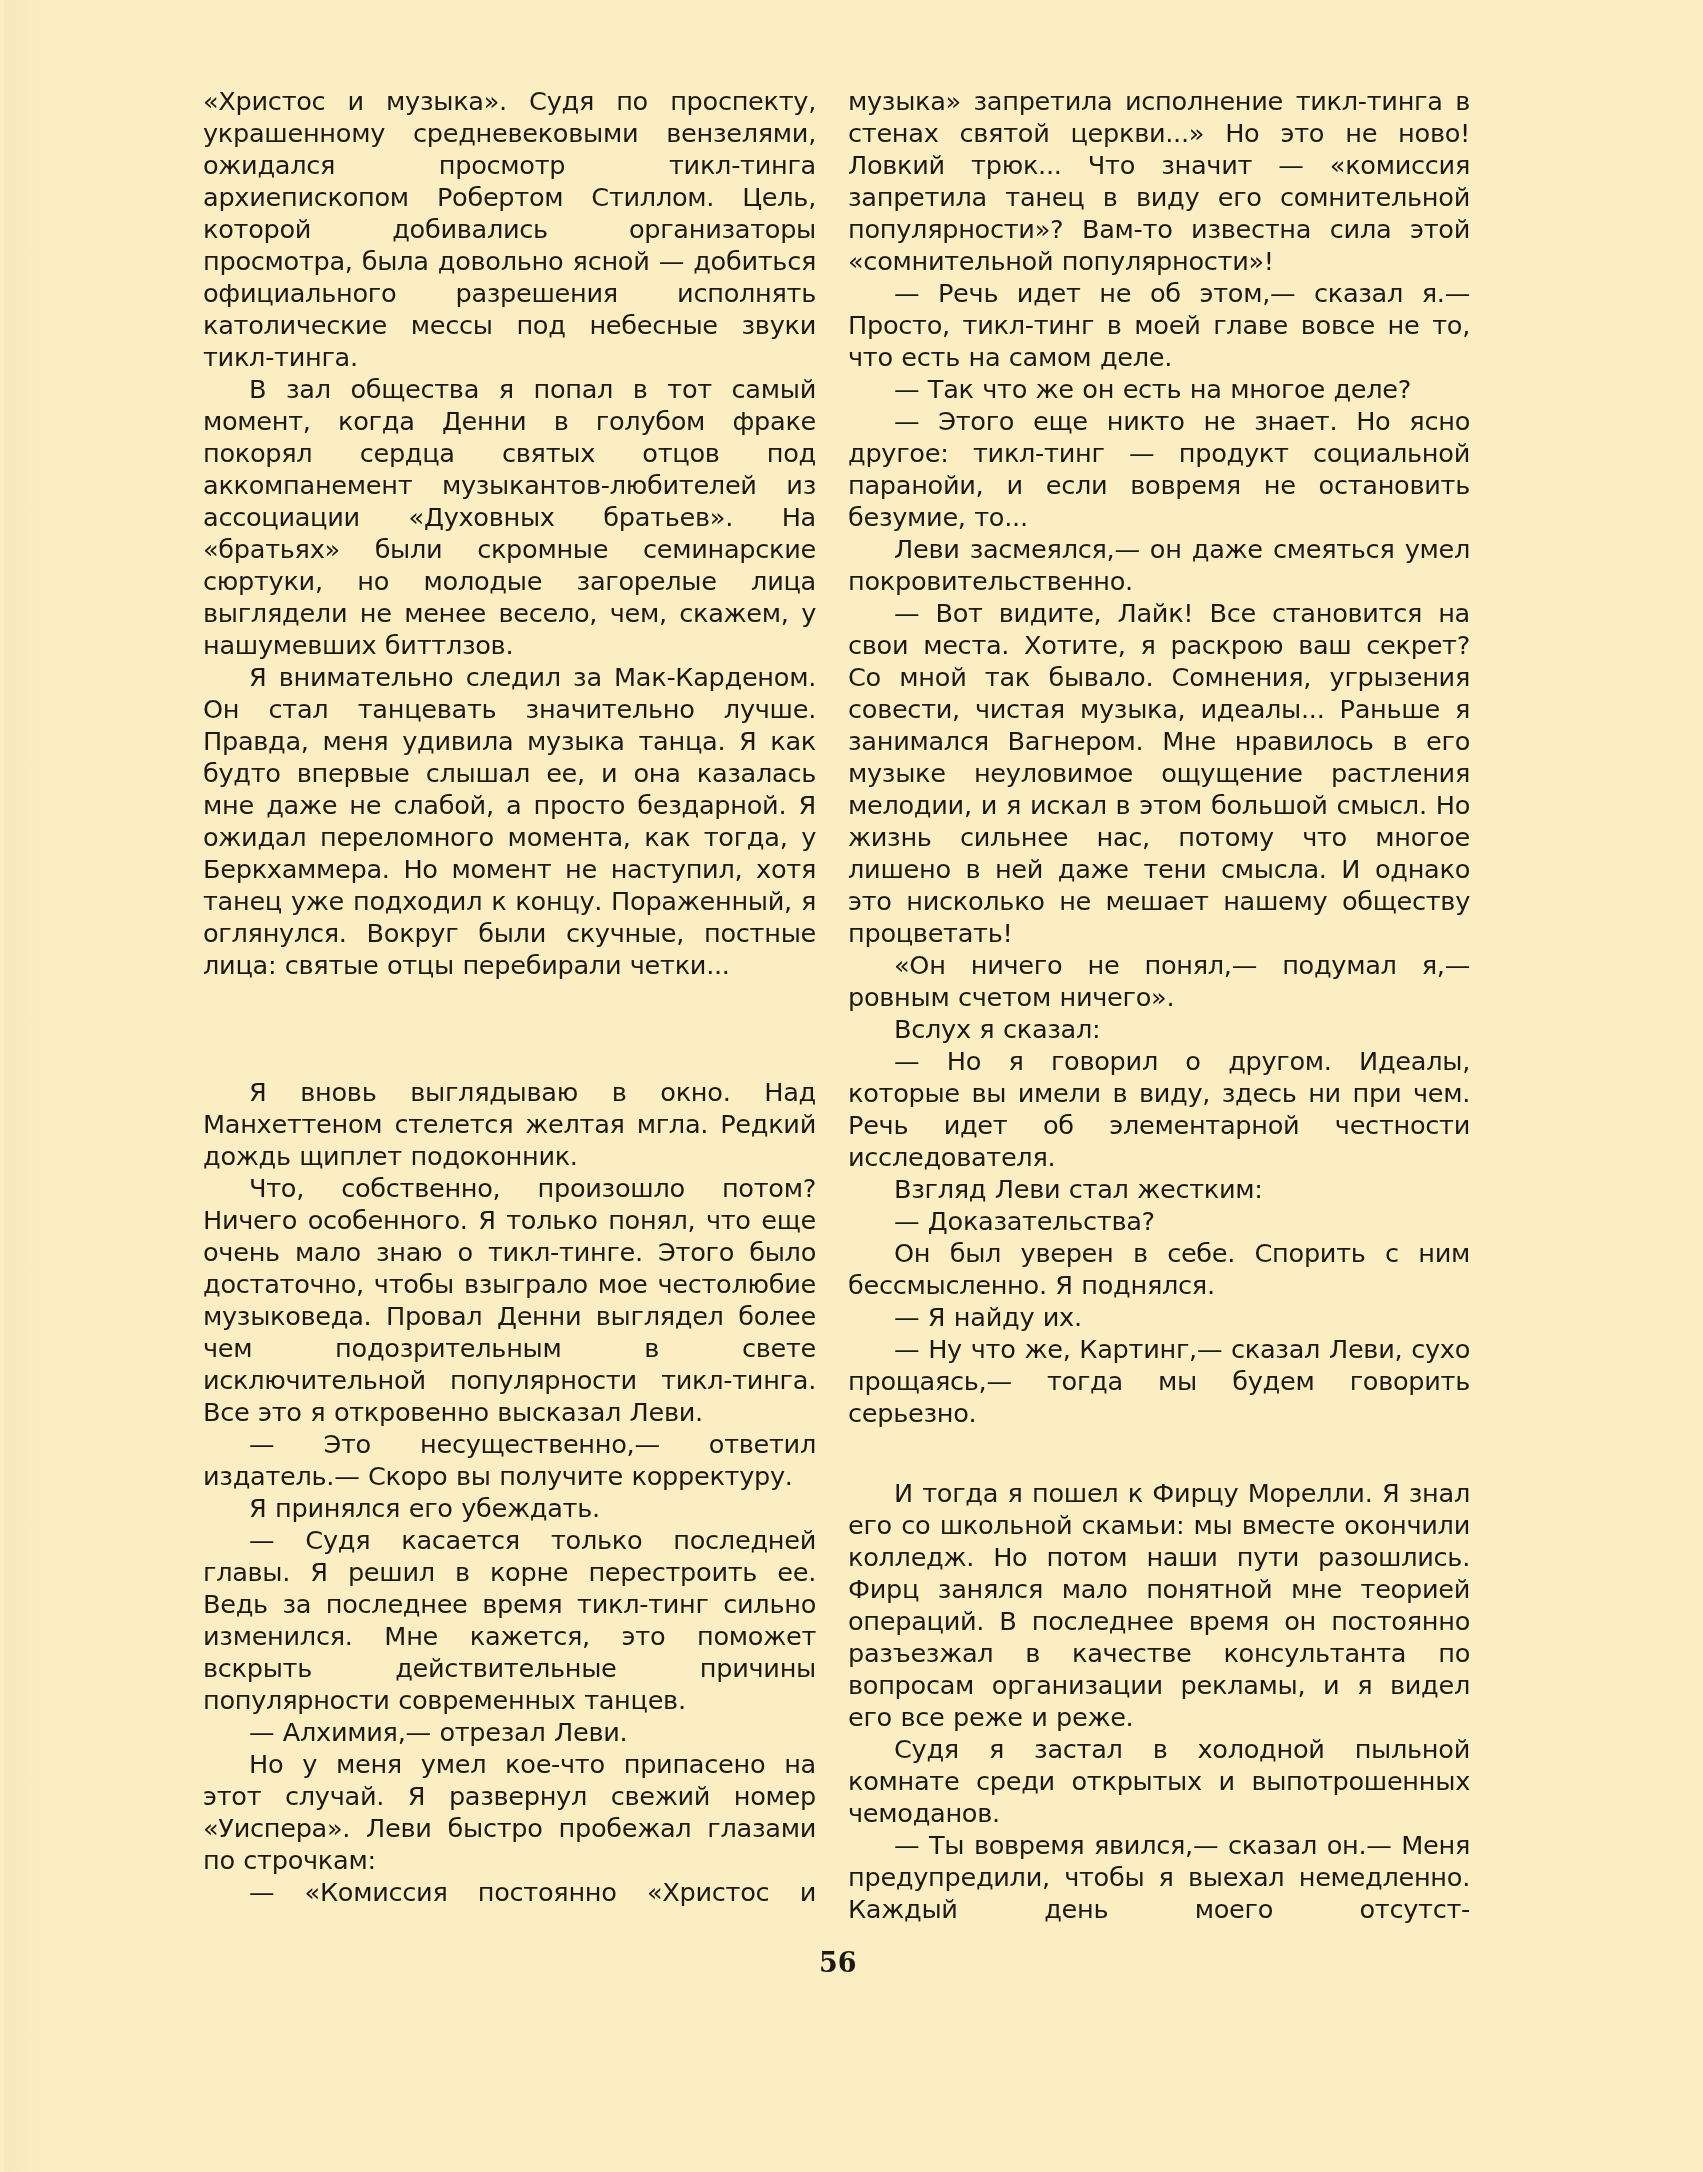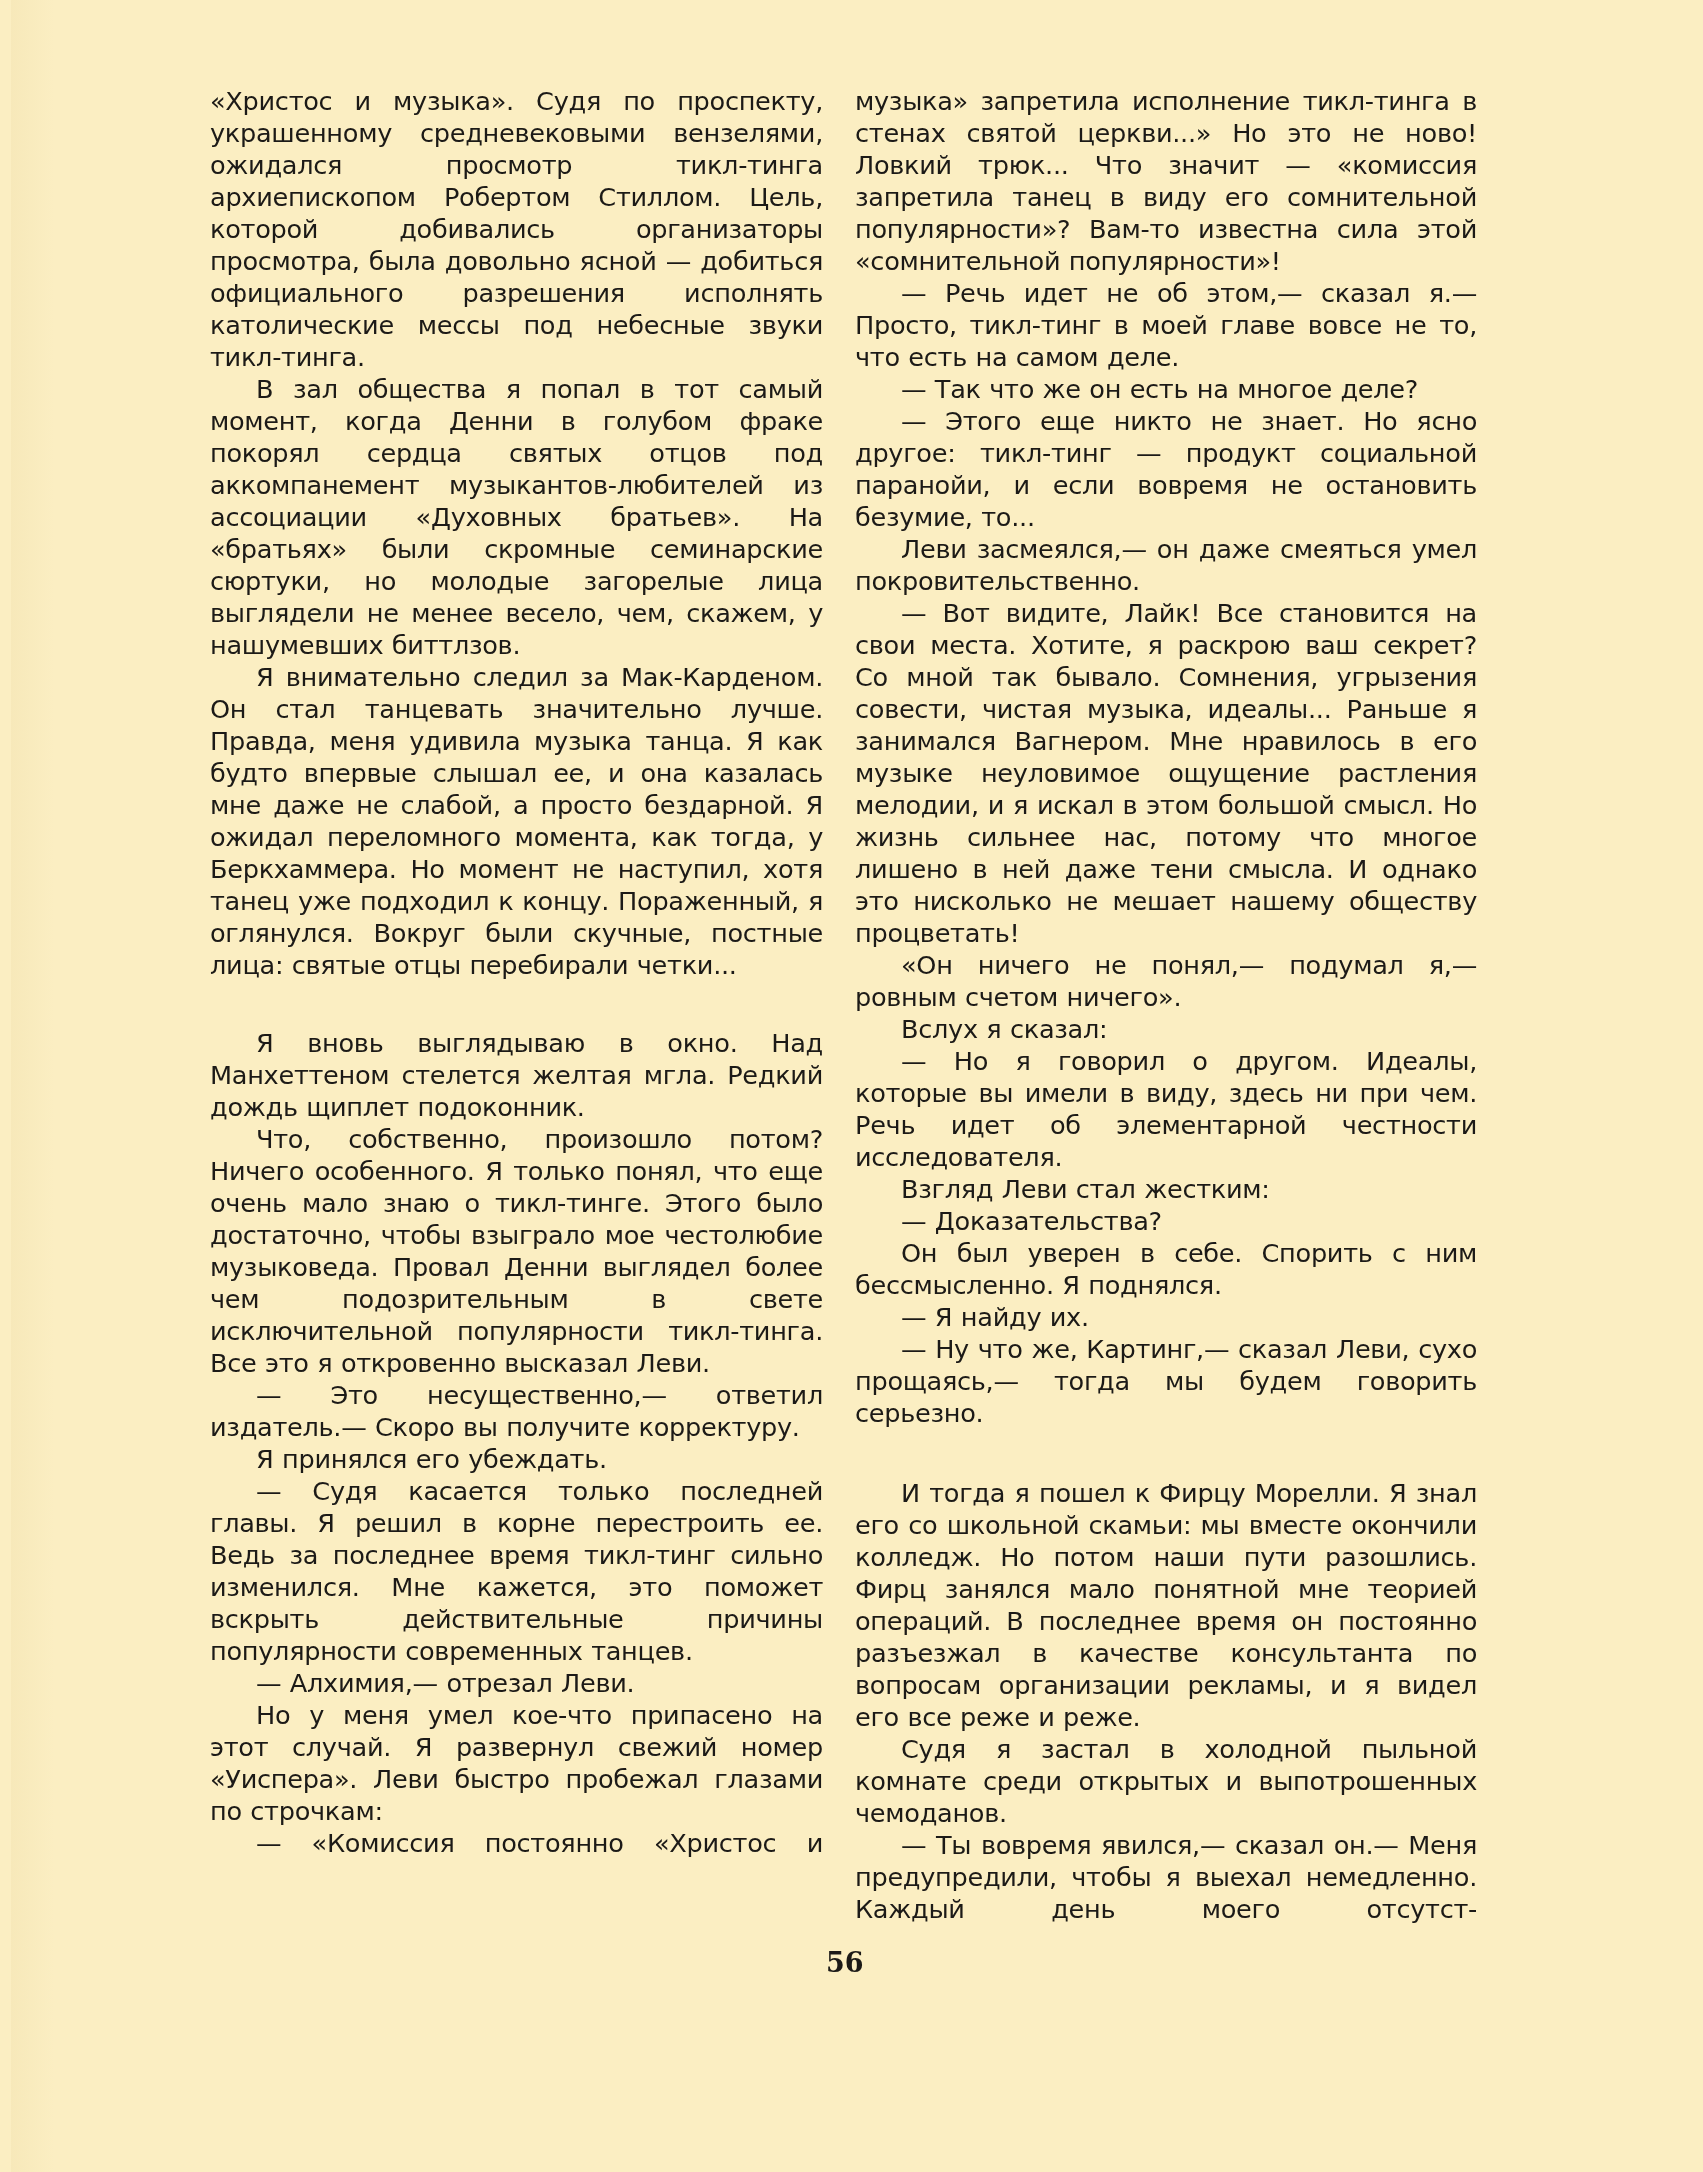--- a/index.html
+++ b/index.html
@@ -4,41 +4,41 @@
 <style>
   html, body { margin: 0; padding: 0; }
   body {
     width: 1704px; height: 2172px;
     background: #fbeec2;
     position: relative;
     overflow: hidden;
     color: #1c1a17;
   }
   .page {
-    position: absolute; left: 11px; top: 0; width: 1431px; height: 2172px;
+    position: absolute; left: 4px; top: 0; width: 1431px; height: 2172px;
     background:
       linear-gradient(90deg, rgba(240,222,170,0.35) 0px, rgba(255,245,210,0) 43px, rgba(255,245,210,0) 1659px, rgba(235,215,160,0.35) 1704px),
       #fbeec2;
   }
   .col {
     position: absolute;
     top: 85px;
     font-family: "DejaVu Sans", sans-serif;
     font-size: 25.6px;
     line-height: 32px;
     text-align: justify;
     hyphens: manual;
     letter-spacing: -0.3px;
     word-spacing: 0.7px;
   }
   .col-left { left: 199px; width: 613px; }
   .col-right { left: 844px; width: 622px; }
   .col p { margin: 0; text-indent: 46px; }
   .col p.noindent { text-indent: 0; }
-  .col p.big-gap-before { margin-top: 46px; }
+  .col p.big-gap-before { margin-top: 95px; }
   .col p.mid-gap-before { margin-top: 48px; }
   .col p.last { text-align-last: justify; }
   .page-number {
     position: absolute;
     left: 815px; top: 1947px;
     font-family: "DejaVu Serif", serif;
     font-weight: bold;
     font-size: 27px;
     color: #1c1a17;
   }

